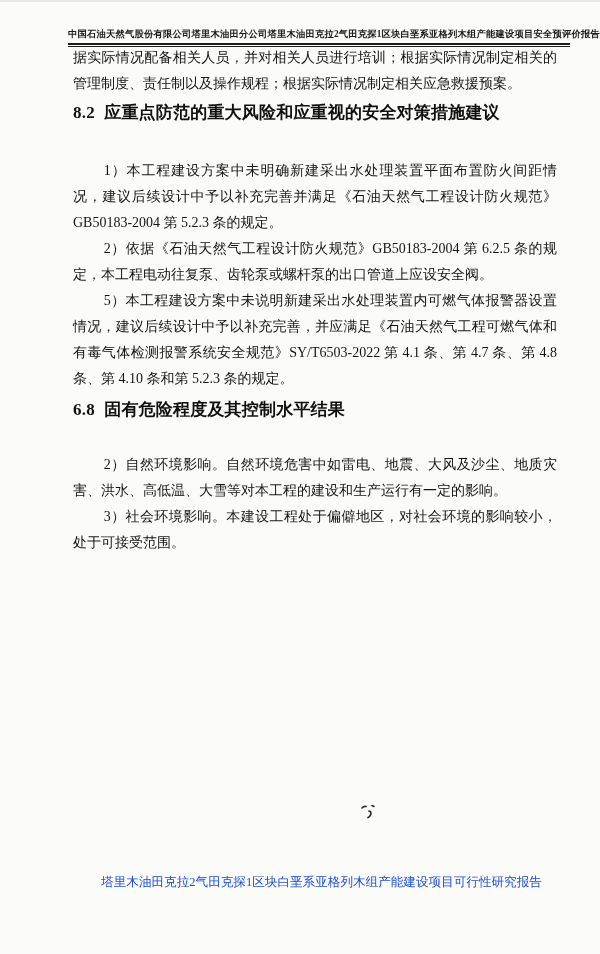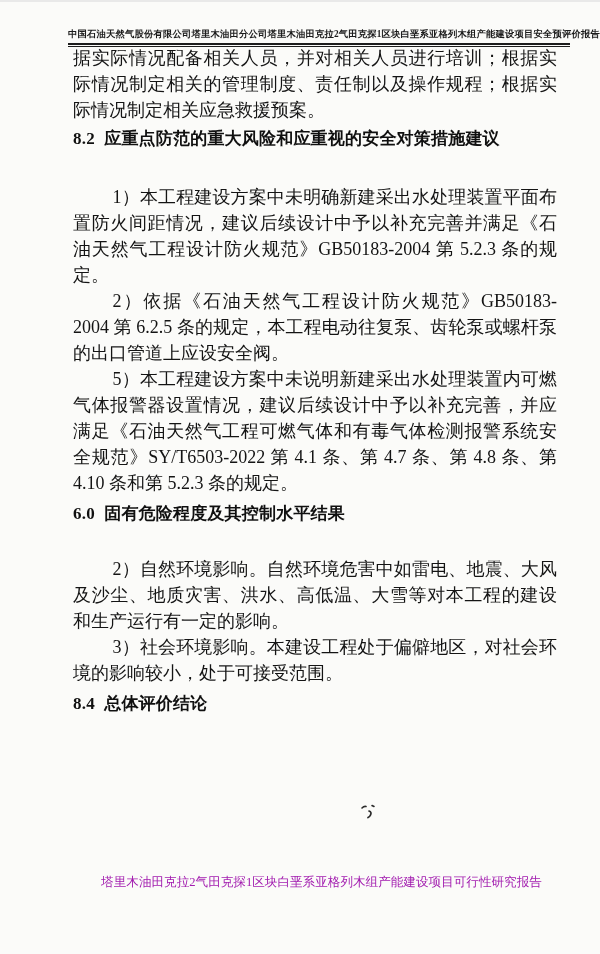--- a/index.html
+++ b/index.html
@@ -39,21 +39,21 @@
     position: absolute;
     left: 0;
     right: 0;
     bottom: -4px;
     height: 1px;
     background: #1d1d1d;
   }
   
   .body-text p {
     margin: 0;
-    font-size: 18px;
+    font-size: 14px;
     line-height: 26px;
     text-align: justify;
     text-justify: inter-ideograph;
     color: #141414;
   }
   .body-text p.indent {
     text-indent: 2.2em;
   }
   .intro-para {
     margin-top: 14px;
@@ -74,21 +74,21 @@
   #heading-8-4 { margin-top: 7px; }
   
   .doc-footer {
     position: absolute;
     left: 73px;
     right: 30px;
     top: 871px;
     text-align: center;
     font-size: 12.6px;
     line-height: 19px;
-    color: #a21caf;
+    color: #1d4ed8;
     white-space: nowrap;
   }
   .page-num {
     position: absolute;
     left: 0;
     right: 0;
     top: 898px;
     text-align: center;
     font-size: 11px;
     color: #1a1a1a;
@@ -116,29 +116,26 @@
 
     <h2 class="sec-heading" id="heading-8-2">
       <span class="sec-num">8.2</span><span>应重点防范的重大风险和应重视的安全对策措施建议</span>
     </h2>
 
     <p class="indent">1）本工程建设方案中未明确新建采出水处理装置平面布置防火间距情况，建议后续设计中予以补充完善并满足《石油天然气工程设计防火规范》GB50183-2004 第 5.2.3 条的规定。</p>
     <p class="indent">2）依据《石油天然气工程设计防火规范》GB50183-2004 第 6.2.5 条的规定，本工程电动往复泵、齿轮泵或螺杆泵的出口管道上应设安全阀。</p>
     <p class="indent">5）本工程建设方案中未说明新建采出水处理装置内可燃气体报警器设置情况，建议后续设计中予以补充完善，并应满足《石油天然气工程可燃气体和有毒气体检测报警系统安全规范》SY/T6503-2022 第 4.1 条、第 4.7 条、第 4.8 条、第 4.10 条和第 5.2.3 条的规定。</p>
 
     <h2 class="sec-heading" id="heading-8-3">
-      <span class="sec-num">6.0</span><span>固有危险程度及其控制水平结果</span>
+      <span class="sec-num">6.8</span><span>固有危险程度及其控制水平结果</span>
     </h2>
 
     <p class="indent">2）自然环境影响。自然环境危害中如雷电、地震、大风及沙尘、地质灾害、洪水、高低温、大雪等对本工程的建设和生产运行有一定的影响。</p>
     <p class="indent">3）社会环境影响。本建设工程处于偏僻地区，对社会环境的影响较小，处于可接受范围。</p>
 
-    <h2 class="sec-heading" id="heading-8-4">
-      <span class="sec-num">8.4</span><span>总体评价结论</span>
-    </h2>
 
   </div>
 
   <svg class="ink-mark" viewBox="0 0 18 18" aria-hidden="true">
     <path d="M2,5 Q4,3 6,3.5" stroke="#2a2a2a" stroke-width="1.6" fill="none" stroke-linecap="round"></path>
     <path d="M12,2.5 L14,3.5" stroke="#2a2a2a" stroke-width="1.6" fill="none" stroke-linecap="round"></path>
     <path d="M9,8 Q12,9 10.5,12 Q9.8,13.6 8,14.5" stroke="#2a2a2a" stroke-width="1.7" fill="none" stroke-linecap="round"></path>
   </svg>
 
   <div class="doc-footer">塔里木油田克拉2气田克探1区块白垩系亚格列木组产能建设项目可行性研究报告</div>

